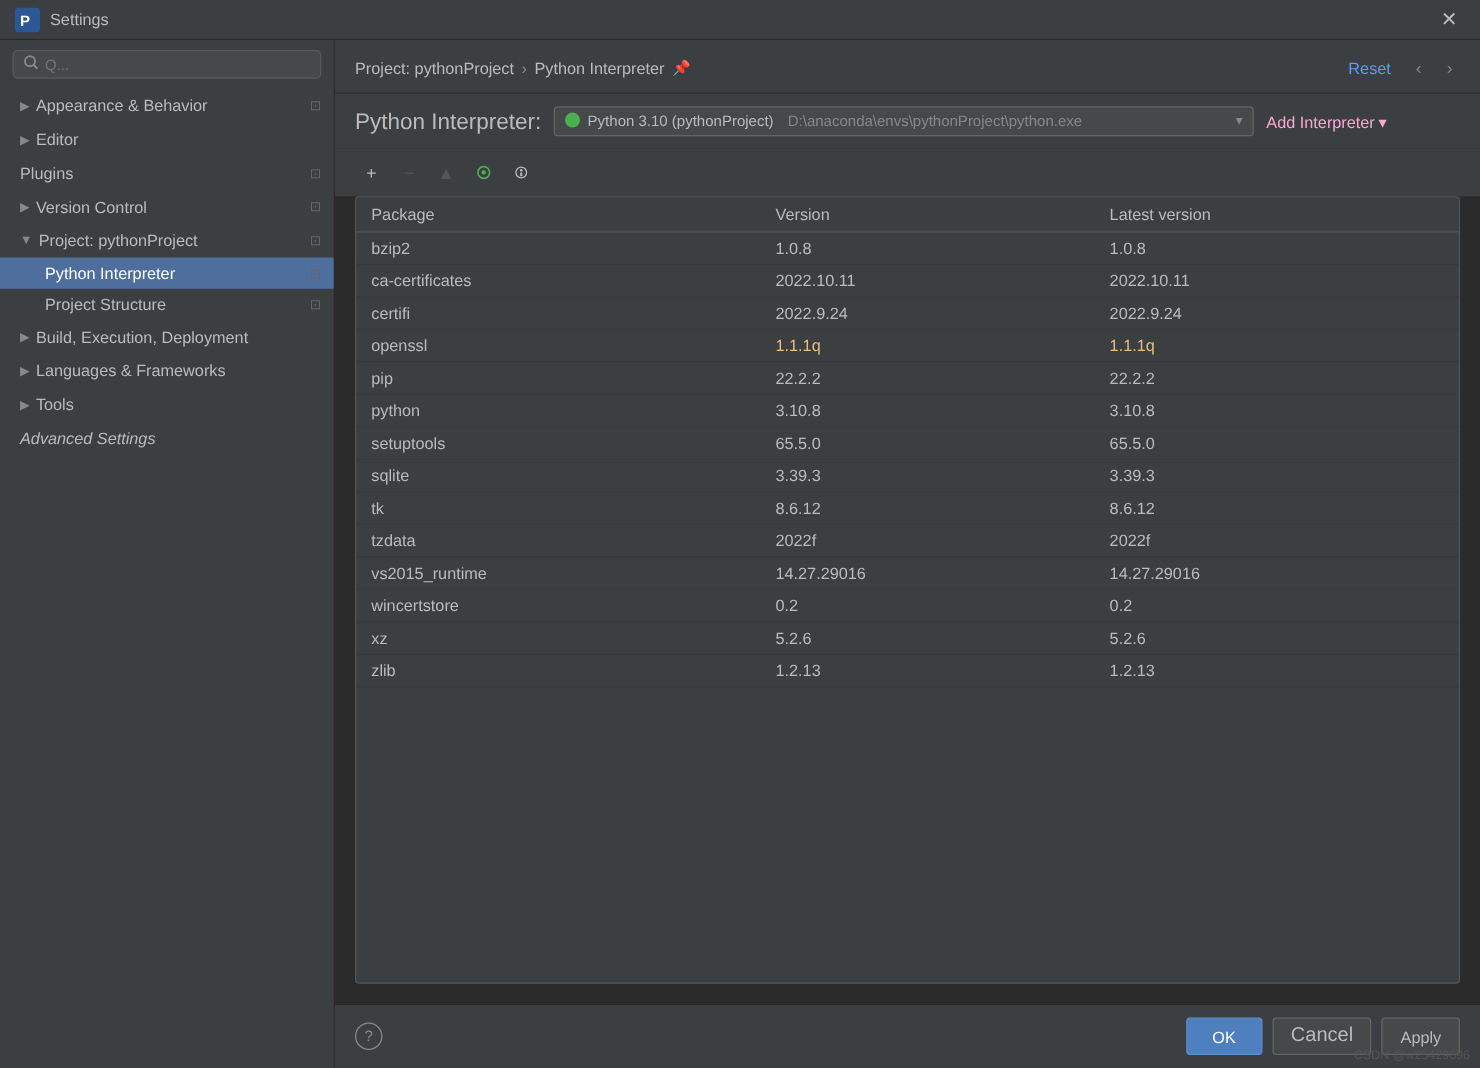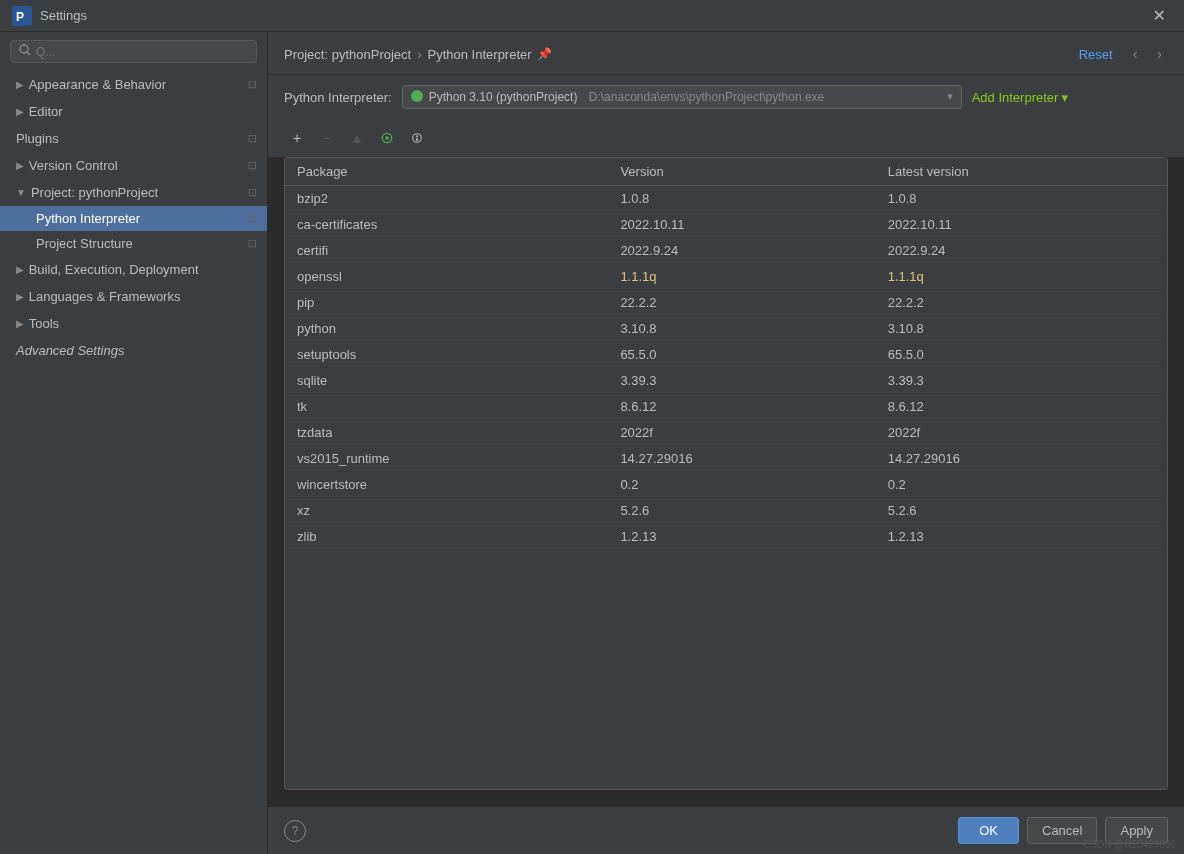--- a/index.html
+++ b/index.html
@@ -169,21 +169,21 @@
       padding: 10px 16px;
       display: flex;
       align-items: center;
       gap: 10px;
       background: #3c3f41;
       flex-shrink: 0;
     }
     .interpreter-label {
       color: #bbbbbb;
       white-space: nowrap;
-      font-size: 13px;
+      font-size: 18px;
     }
     .interpreter-select {
       flex: 1;
       background: #45494a;
       border: 1px solid #646464;
       border-radius: 3px;
       padding: 4px 8px;
       color: #bbbbbb;
       font-size: 12px;
       display: flex;
@@ -196,21 +196,21 @@
       border-radius: 50%;
       background: #4caf50;
       margin-right: 6px;
       flex-shrink: 0;
     }
     .interp-text { flex: 1; white-space: nowrap; overflow: hidden; text-overflow: ellipsis; }
     .interp-dropdown { color: #888; margin-left: 8px; font-size: 11px; }
     .add-interpreter-btn {
       background: transparent;
       border: none;
-      color: #84cc16;
+      color: #f9a8d4;
       cursor: pointer;
       font-size: 13px;
       white-space: nowrap;
       display: flex;
       align-items: center;
       gap: 3px;
     }
 
     
     .toolbar {
@@ -308,21 +308,21 @@
       cursor: pointer;
       font-size: 13px;
     }
     .btn-cancel {
       background: #45494a;
       border: 1px solid #646464;
       border-radius: 3px;
       color: #bbbbbb;
       padding: 5px 14px;
       cursor: pointer;
-      font-size: 13px;
+      font-size: 16px;
     }
     .btn-apply {
       background: #45494a;
       border: 1px solid #646464;
       border-radius: 3px;
       color: #bbbbbb;
       padding: 5px 14px;
       cursor: pointer;
       font-size: 13px;
     }

